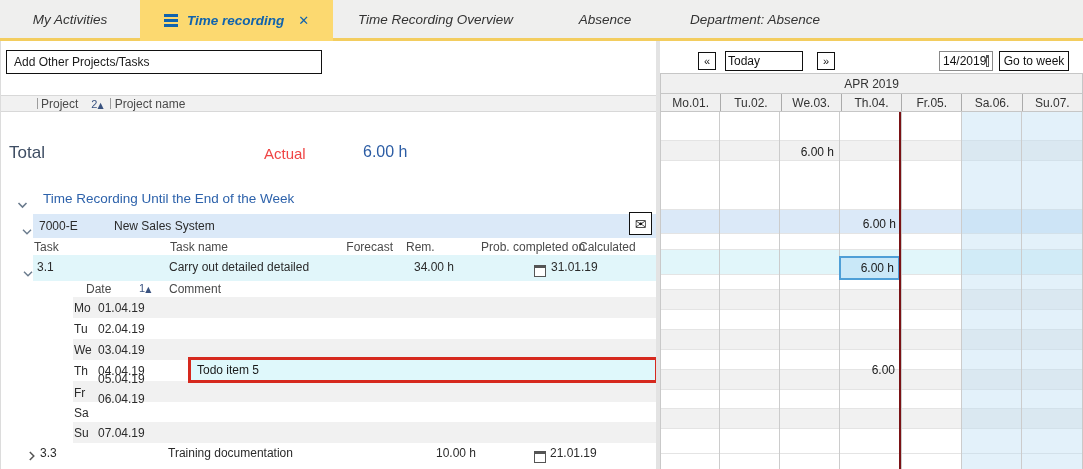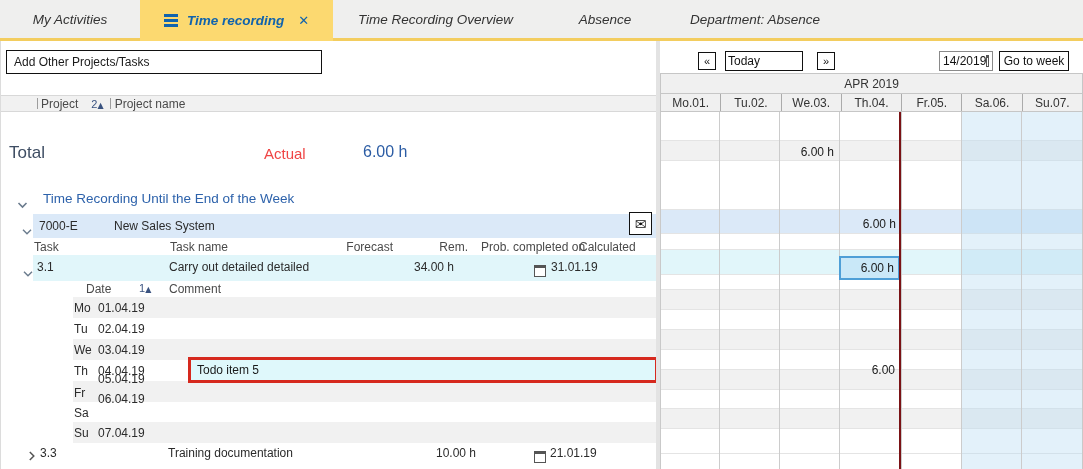--- a/index.html
+++ b/index.html
@@ -133,21 +133,21 @@
     </span>
     <span class="abs t12" style="left:38px; top:178px">7000-E</span>
     <span class="abs t12" style="left:113px; top:178px">New Sales System</span>
     <div class="abs env-btn">
       <span class="env-glyph">✉</span>
     </div>
 
     <span class="abs hdr-txt" style="left:33px; top:199px">Task</span>
     <span class="abs hdr-txt" style="left:169px; top:199px">Task name</span>
     <span class="abs hdr-txt" style="left:330px; top:199px; width:62px; text-align:right">Forecast</span>
-    <span class="abs hdr-txt" style="left:405px; top:199px; width:62px; text-align:right">Rem.</span>
+    <span class="abs hdr-txt" style="left:405px; top:199px; width:62px; text-align:left">Rem.</span>
     <span class="abs hdr-txt" style="left:480px; top:199px">Prob. completed on</span>
     <span class="abs hdr-txt" style="left:578px; top:199px">Calculated end</span>
 
     <div class="abs task-row-band"></div>
     <span class="abs" style="left:22px; top:222px">
       <svg width="10" height="6" viewBox="0 0 10 6">
           <path d="M1 0.8 L5 4.8 L9 0.8" stroke="#6a7b8d" stroke-width="1.4" fill="none"></path>
         </svg>
     </span>
     <span class="abs t12" style="left:36px; top:219px">3.1</span>

